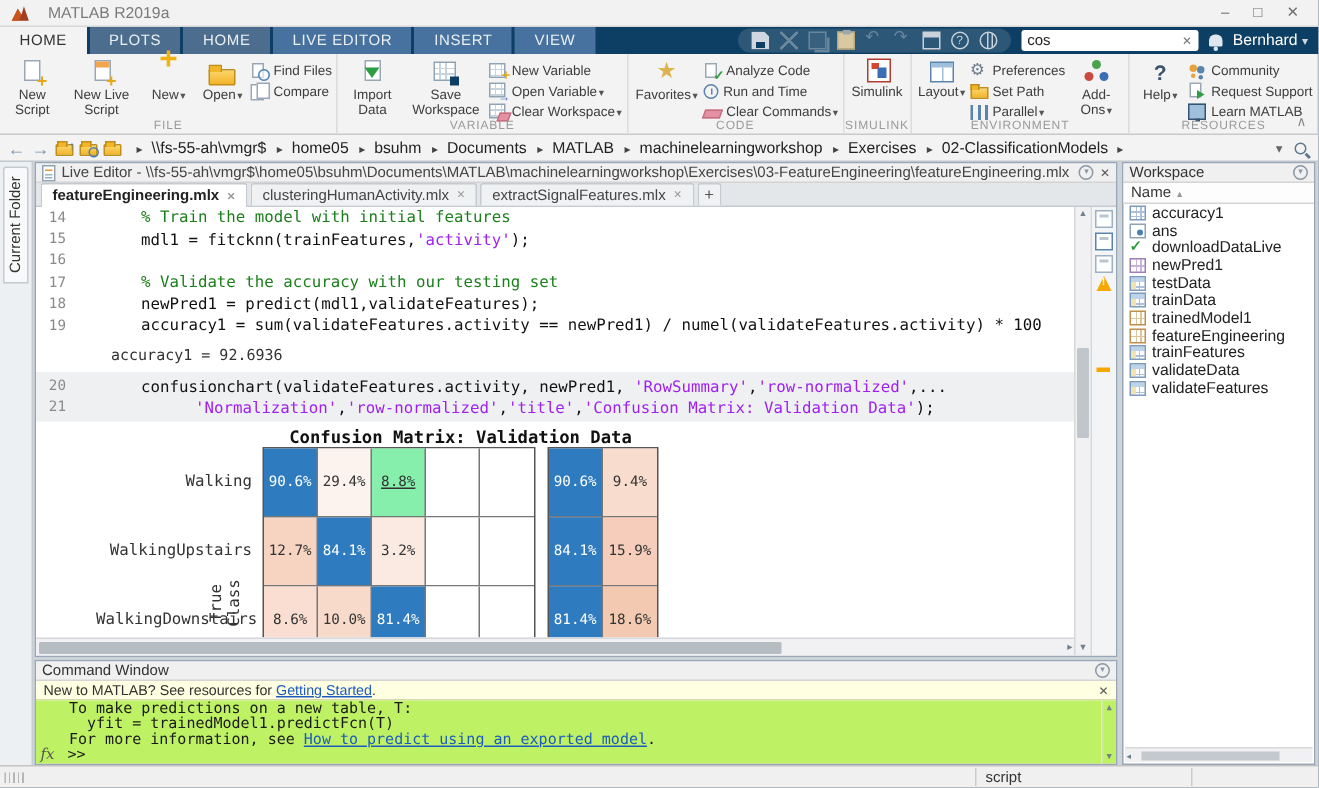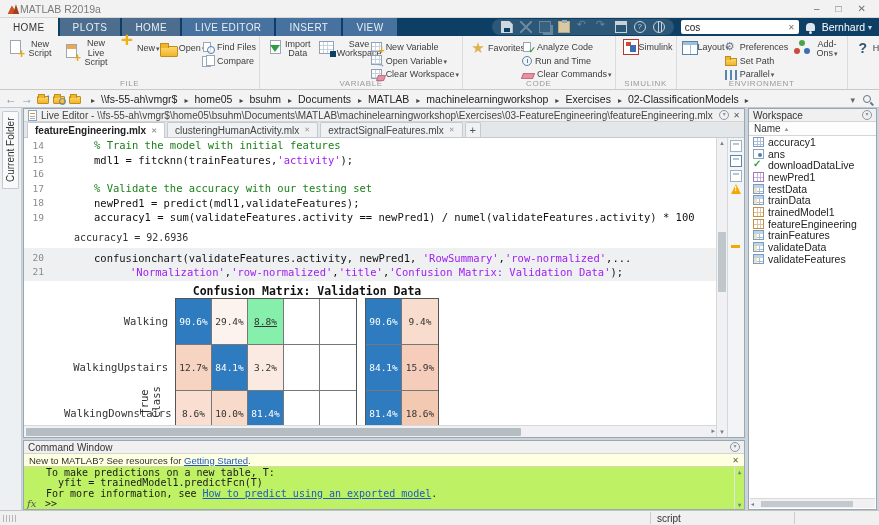--- a/index.html
+++ b/index.html
@@ -2,21 +2,21 @@
 <html><head>
 <meta charset="utf-8">
 <style>
   *{box-sizing:border-box;margin:0;padding:0}
   body{font-family:"Liberation Sans",sans-serif;background:#888}
   #app{position:relative;width:879px;height:525px;background:#e8eaec;overflow:hidden;
        box-shadow:inset 0 0 0 1px #39678f;font-size:11px;color:#333}
 
   
   .titlebar{position:absolute;left:0;top:0;width:100%;height:18px;background:#f2f2f2;
-            border-bottom:1px solid #d7d7d7;display:flex;align-items:center;gap:0;padding:0 7px}
+            border-bottom:1px solid #d7d7d7;display:flex;align-items:center;gap:12px;padding:0 7px}
   .titlebar .title{color:#7a7a7a;font-size:10.5px}
   .win-btns{margin-left:auto;display:flex;gap:16px;align-items:center;padding-right:6px;color:#6f6f6f}
   .wb{font-size:10px;line-height:10px;cursor:default}
   .wb-min::before{content:"–"} .wb-max::before{content:"□"} .wb-close::before{content:"✕"}
 
   
   .tabstrip{position:absolute;left:0;top:18px;width:100%;height:18px;background:#0d3e63;display:flex;align-items:stretch}
   .rtab{padding:0 13px;font-size:10px;letter-spacing:.4px;color:#e9eff4;display:flex;align-items:center;margin-right:2px;white-space:nowrap}
   .rtab.standard{background:#4c6d8d}
   .rtab.contextual{background:#47719f}
@@ -45,21 +45,21 @@
   .sb-clear::before{content:"✕"}
   .bell{width:9px;height:8px;background:#dfe7ee;border-radius:4px 4px 1px 1px;position:relative;display:inline-block}
   .bell::after{content:"";position:absolute;left:3px;bottom:-3px;width:3px;height:3px;border-radius:50%;background:#dfe7ee}
   .account{color:#fff;font-size:10.5px;display:flex;align-items:center;gap:3px}
   .account::after{content:"▾";font-size:8px;color:#cfd8e0}
 
   
   .ribbon{position:absolute;left:0;top:36px;width:100%;height:54px;background:#f3f3f3;border-bottom:1px solid #c9c9c9;display:flex}
   .rsec{position:relative;border-right:1px solid #dcdcdc;padding:2px 3px 11px;display:flex;gap:2px;align-items:flex-start}
   .rsec-label{position:absolute;bottom:1px;left:0;right:0;text-align:center;font-size:8px;color:#9a9a9a;letter-spacing:.6px}
-  .rbtn{min-width:34px;max-width:54px;display:flex;flex-direction:row;align-items:center;font-size:9px;color:#3d3d3d;text-align:center;line-height:9.5px;padding:1px 2px;cursor:default}
+  .rbtn{min-width:34px;max-width:54px;display:flex;flex-direction:column;align-items:center;font-size:9px;color:#3d3d3d;text-align:center;line-height:9.5px;padding:1px 2px;cursor:default}
   .ri{width:20px;height:18px;position:relative;margin-bottom:2px;flex:none}
   .caret::after{content:"▾";font-size:7px;color:#555;margin-left:1px}
   .rstack{display:flex;flex-direction:column;gap:1px;padding-top:3px}
   .rrow{display:flex;align-items:center;gap:3px;font-size:9px;color:#3d3d3d;height:12.5px;white-space:nowrap;cursor:default}
   .rs{width:12px;height:11px;position:relative;flex:none}
   .ribbon-fill{flex:1;position:relative}
   .collapse{position:absolute;right:8px;bottom:3px;color:#8a8a8a;font-size:9px}
   .collapse::before{content:"∧"}
 
   .pgs{position:absolute;left:5px;top:1px;width:11px;height:14px;background:#fff;border:1px solid #9aa7b5}

